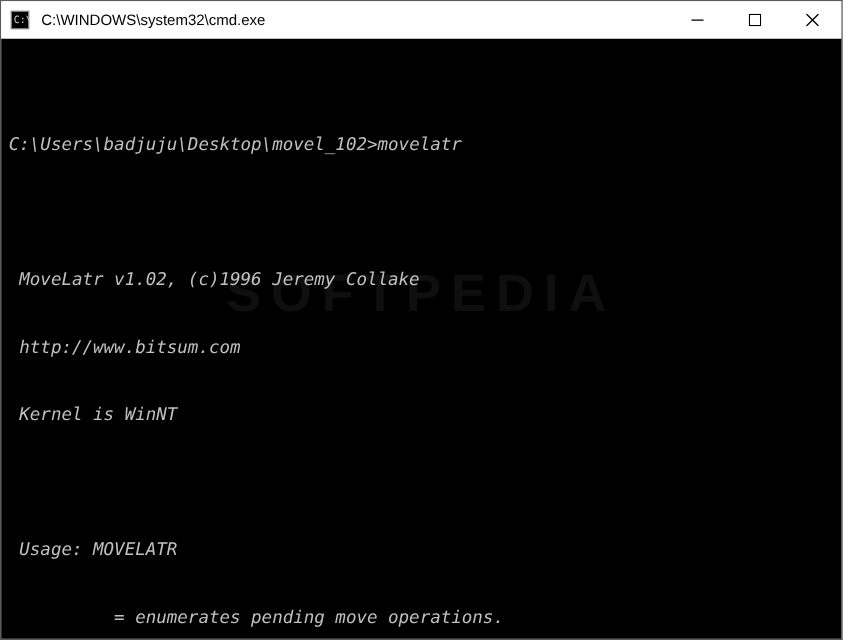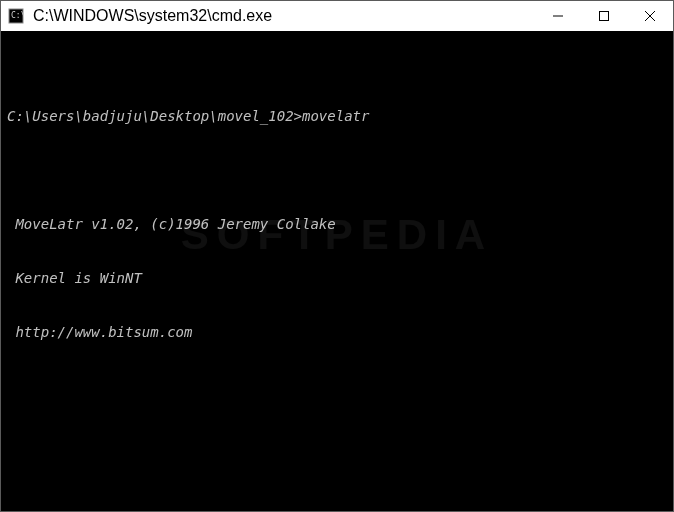--- a/index.html
+++ b/index.html
@@ -21,21 +21,21 @@
     background: #fff;
     display: flex; align-items: center;
     user-select: none;
   }
   .titlebar .icon-slot {
     width: 30px; height: 30px;
     display: flex; align-items: center; justify-content: center;
   }
   .titlebar .title {
     flex: 1;
-    font-size: 16px;
+    font-size: 12px;
     color: #000;
     padding-left: 2px;
     white-space: nowrap;
   }
   .titlebar .controls {
     display: flex;
     height: 30px;
   }
   .titlebar .controls .btn {
     width: 46px; height: 30px;
@@ -104,23 +104,25 @@
       </div>
     </div>
   </div>
 
   <div class="terminal">
     <div class="watermark">SOFTPEDIA</div>
 
     <div class="line"><span>C:\Users\badjuju\Desktop\movel_102&gt;</span><span>movelatr</span></div>
     <div class="line"> </div>
     <div class="line"> MoveLatr v1.02, (c)1996 Jeremy Collake</div>
+    <div class="line"> http://www.bitsum.com</div>
     <div class="line"> Kernel is WinNT</div>
-    <div class="line"> http://www.bitsum.com</div>
     <div class="line"> </div>
+    <div class="line"> Usage: MOVELATR</div>
+    <div class="line">          = enumerates pending move operations.</div>
     
     
     
     
     
     
     
     
     
     

